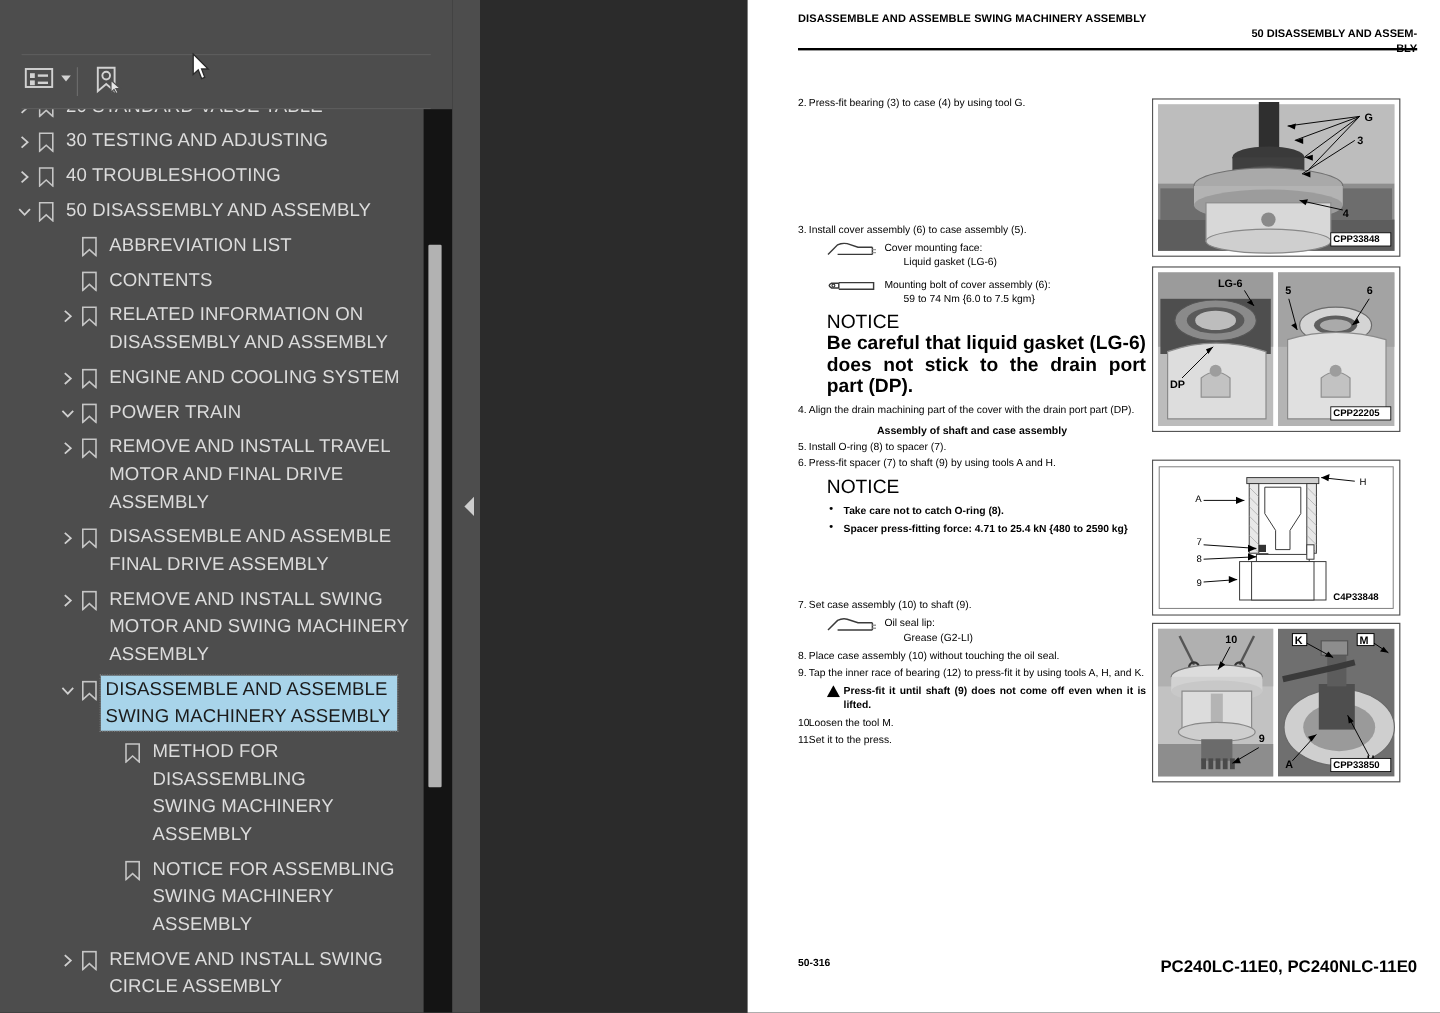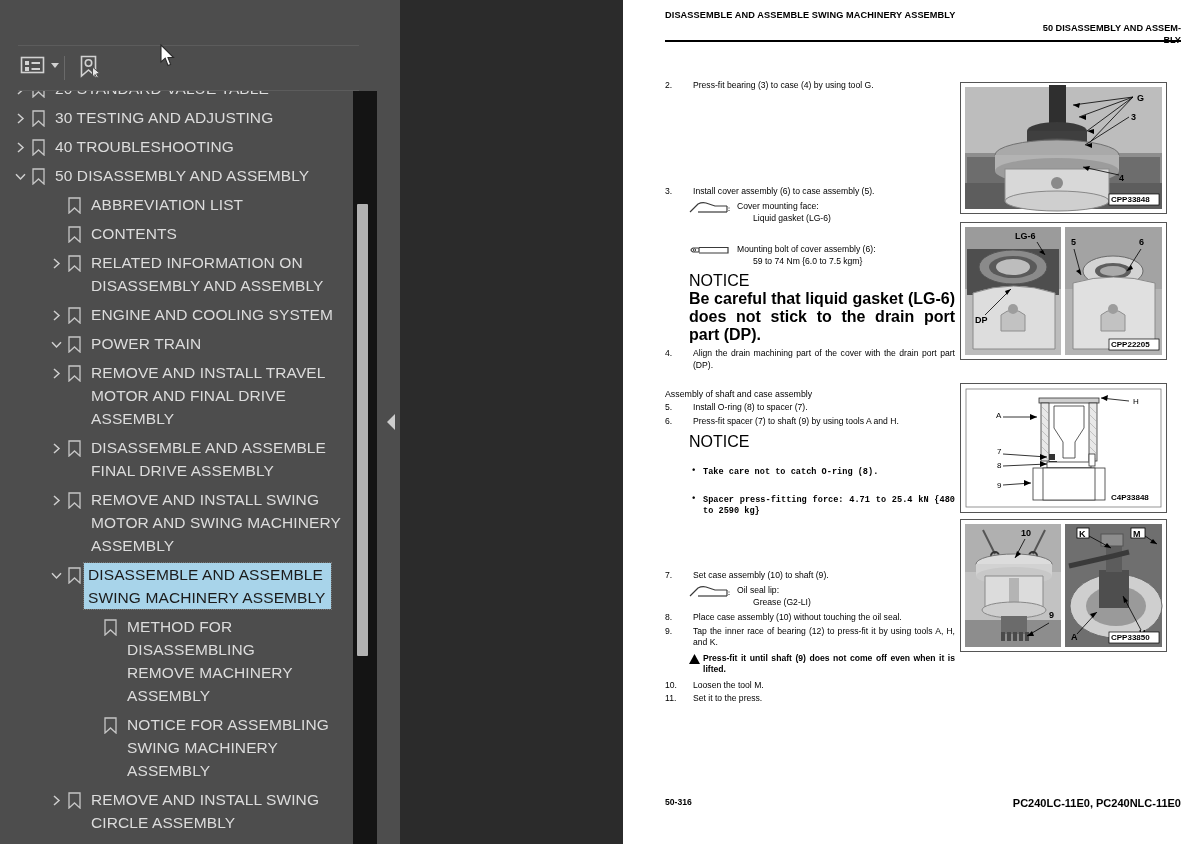--- a/index.html
+++ b/index.html
@@ -179,65 +179,64 @@
   .col-text { position: absolute; left: 42px; width: 290px; }
   .step {
     position: relative;
     font-size: 8.6px; line-height: 11.5px;
     margin-bottom: 2px;
   }
   .step .num {
     position: absolute; left: 0; top: 0; width: 20px;
     text-align: left;
   }
-  .step .body { margin-left: 28px; display: block; }
+  .step .body { margin-left: 9px; display: block; }
   .just { text-align: justify; }
   .spec {
     position: relative;
     margin-left: 24px; margin-top: 4px; margin-bottom: 4px;
     padding-left: 48px;
     font-size: 8.6px; line-height: 11.5px;
   }
   .spec .sym { position: absolute; left: 0; top: 1px; }
   .spec .l2 { margin-left: 16px; display:block; }
   .notice { font-weight: normal; margin-left: 24px; margin-top: 5px; }
   .noticebody { font-weight: bold; margin-left: 24px; }
   .bullets { margin-left: 24px; }
   .bullet {
     position: relative; padding-left: 14px;
     font-weight: bold; font-size: 8.6px; line-height: 11.5px;
-    margin-top: 16px;
-    font-family: Liberation Mono, monospace;
+    margin-top: 4px;
   }
   .bullet::before {
     content: "\2022"; position: absolute; left: 2px; top: -1px; font-size: 9px;
   }
   .warn {
     position: relative; margin-left: 24px; padding-left: 14px;
     font-weight: bold; font-size: 8.6px; line-height: 11.5px; margin-top: 4px;
   }
   .warn .tri { position: absolute; left: 0; top: 1px; }
-  .sect-head { font-weight: normal; font-size: 8.8px; margin: 18px 0 3px 0; }
+  .sect-head { font-weight: bold; font-size: 8.8px; margin: 6px 0 3px 0; text-align: center; }
 
   
   .fig {
     position: absolute;
     border: 1px solid #555;
     background: #f2f2f2;
     overflow: hidden;
   }
   .fig svg { display: block; }
 
   #footer-pg {
     position: absolute; left: 42px; top: 797px;
     font-size: 8.6px; font-weight: bold;
   }
   #footer-model {
     position: absolute; right: 42px; top: 797px;
-    font-size: 11px; font-weight: bold; text-align: right;
+    font-size: 14px; font-weight: bold; text-align: right;
   }
 
   
   #cursor { position: absolute; left: 160px; top: 44px; pointer-events: none; }
 </style>
 </head>
 <body>
 
 <div id="app">
 
@@ -452,21 +451,21 @@
               <svg width="11" height="11" viewBox="0 0 11 11">
                 <path d="M3 1 L8 5.5 L3 10" fill="none" stroke="#cfcfcf" stroke-width="1.5"></path>
               </svg>
             </span>
             <span class="bmk">
               <svg width="13" height="17" viewBox="0 0 13 17">
                 <path d="M1 1 H12 V16 L6.5 11 L1 16 Z" fill="none" stroke="#c6c6c6" stroke-width="1.3"></path>
               </svg>
             </span>
             <span class="bm-label">METHOD FOR DISASSEMBLING
-REMOVE MACHINERY ASSEMBLY</span>
+SWING MACHINERY ASSEMBLY</span>
           </div>
           <div class="bm-row lvl3">
             <span class="tw empty">
               <svg width="11" height="11" viewBox="0 0 11 11">
                 <path d="M3 1 L8 5.5 L3 10" fill="none" stroke="#cfcfcf" stroke-width="1.5"></path>
               </svg>
             </span>
             <span class="bmk">
               <svg width="13" height="17" viewBox="0 0 13 17">
                 <path d="M1 1 H12 V16 L6.5 11 L1 16 Z" fill="none" stroke="#c6c6c6" stroke-width="1.3"></path>
@@ -546,21 +545,21 @@
                   <path d="M1 10 L9 2 Q13 0 17 1 L26 4 L38 4" fill="none" stroke="#3a3a3a" stroke-width="1.2"></path>
                   <path d="M9 10 L38 10" stroke="#3a3a3a" stroke-width="1.2" fill="none"></path>
                   <path d="M38 4 L38 10" stroke="#3a3a3a" stroke-width="1.2"></path>
                   <path d="M38 6 L41 6 M38 8.5 L41 8.5" stroke="#9a9a9a" stroke-width="1.2"></path>
                 </svg>
               </span>
               <span>Cover mounting face:</span>
               <span class="l2">Liquid gasket (LG-6)</span>
             </div>
 
-            <div class="spec" style="margin-top:20px;">
+            <div class="spec" style="margin-top:8px;">
               <span class="sym">
                 <svg width="42" height="11" viewBox="0 0 42 11">
                   <path d="M4 3 Q0 5 4 7 L10 7 L10 3 Z" fill="none" stroke="#3a3a3a" stroke-width="1.2"></path>
                   <circle cx="5.5" cy="5" r="1.2" fill="none" stroke="#3a3a3a" stroke-width="1"></circle>
                   <path d="M10 2.5 L39 2.5 L39 8 L10 8" fill="none" stroke="#3a3a3a" stroke-width="1.2"></path>
                 </svg>
               </span>
               <span>Mounting bolt of cover assembly (6):</span>
               <span class="l2">59 to 74 Nm {6.0 to 7.5 kgm}</span>
             </div>

